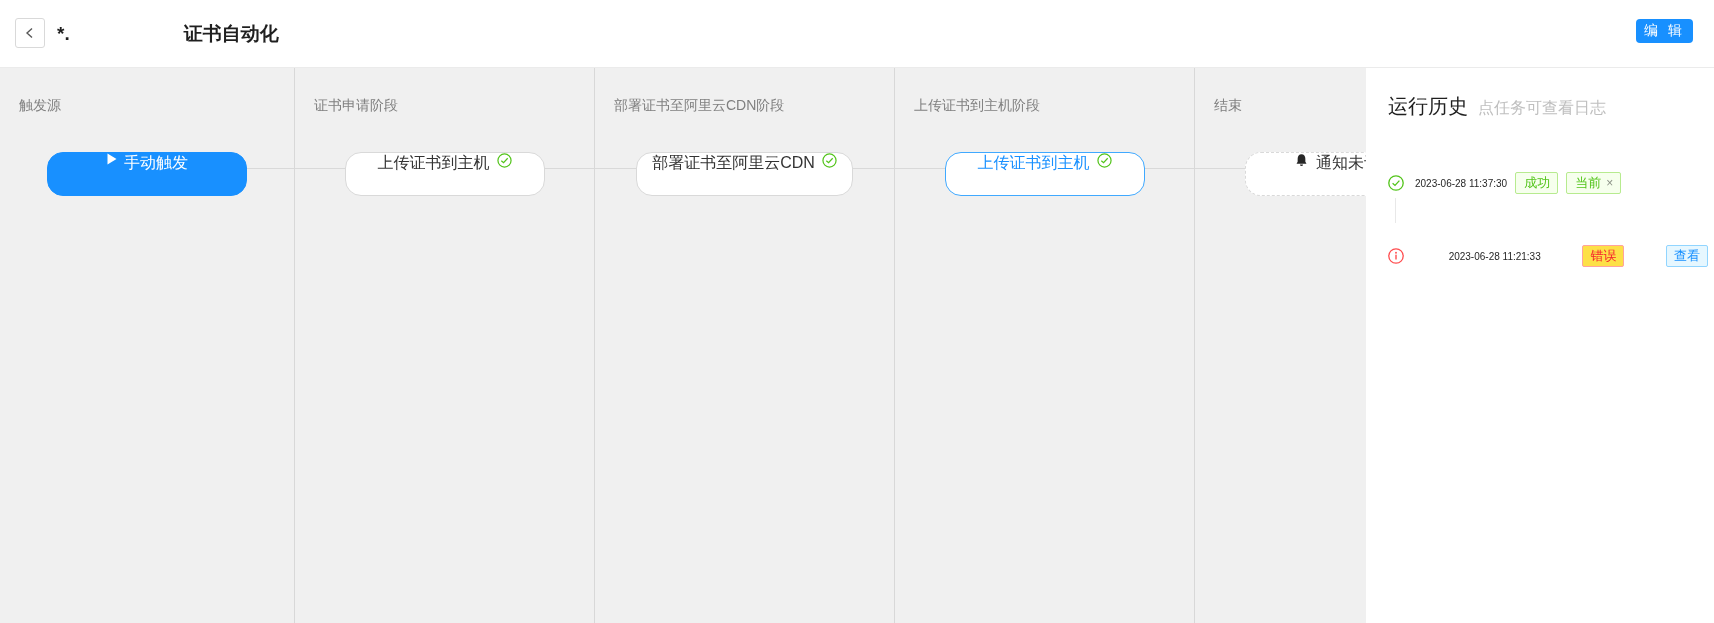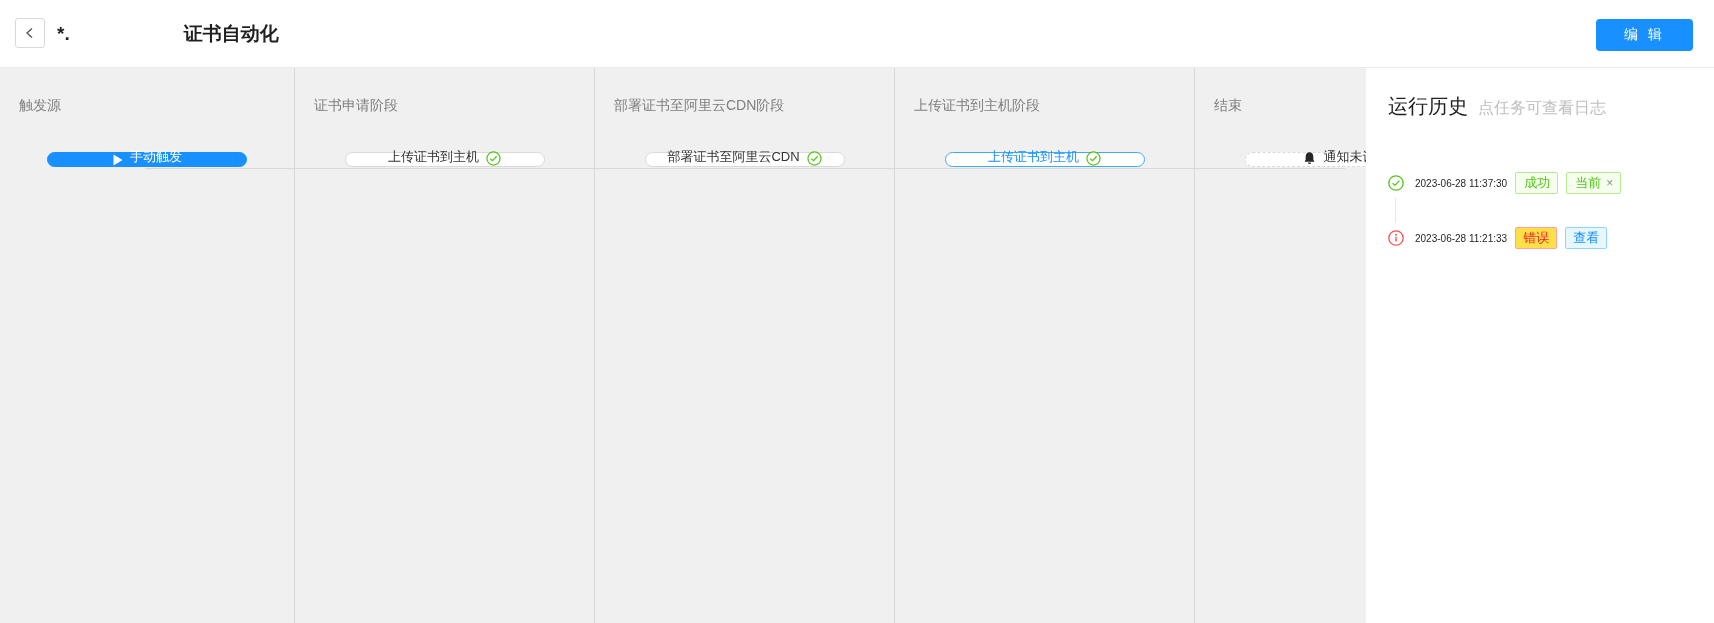--- a/index.html
+++ b/index.html
@@ -8,48 +8,48 @@
 
   
   .hdr{position:absolute;top:0;left:0;right:0;height:67px;background:#fff;
        border-bottom:1px solid #ebebeb;z-index:3;}
   .back-btn{position:absolute;left:15px;top:18px;width:30px;height:30px;background:#fff;
        border:1px solid #d9d9d9;border-radius:3px;display:flex;align-items:center;
        justify-content:center;cursor:pointer;padding:0;}
   .page-title{position:absolute;left:57px;top:19px;height:30px;display:flex;align-items:center;
        font-size:19px;font-weight:bold;color:#1f1f1f;}
   .redacted{display:inline-block;width:112px;height:26px;background:#fff;border-radius:4px;margin:0 1px;}
-  .edit-btn{position:absolute;right:21px;top:19px;height:32px;padding:0 28px;background:#1890ff;
+  .edit-btn{position:absolute;right:21px;top:19px;height:24px;padding:0 8px;background:#1890ff;
        color:#fff;border:none;border-radius:4px;font-size:14px;letter-spacing:3px;cursor:pointer;
        font-family:inherit;}
 
   
   .pipeline{position:absolute;top:68px;left:0;right:0;bottom:0;background:#f0f0f0;display:flex;}
   .stage{position:relative;width:300px;border-right:1px solid #d8d8d8;box-sizing:border-box;flex:none;}
   .stage.first{width:295px;}
   .stage.filler{flex:1;border-right:none;}
   .stage-label{padding:29px 0 0 19px;font-size:14px;color:#7f7f7f;}
   .connector{position:absolute;top:100px;left:145px;width:1200px;height:1px;background:#d9d9d9;z-index:0;}
   .node-wrap{position:absolute;top:84px;left:0;right:0;display:flex;justify-content:center;z-index:1;}
-  .node{height:15px;min-width:200px;box-sizing:border-box;display:flex;align-items:flex-end;
-       justify-content:center;gap:7px;border-radius:16px;font-size:13px;background:#fff;
+  .node{height:44px;min-width:200px;box-sizing:border-box;display:flex;align-items:flex-start;
+       justify-content:center;gap:7px;border-radius:16px;font-size:16px;background:#fff;
        border:1px solid #d9d9d9;color:#333;cursor:pointer;padding:0 15px;white-space:nowrap;}
   .node-primary{background:#1890ff;border-color:#1890ff;color:#fff;}
   .node-active{border-color:#40a9ff;color:#1890ff;}
   .node-dashed{border-style:dashed;color:#333;}
   .stage5 .node-wrap{justify-content:flex-start;padding-left:50px;}
 
   
   .panel{position:absolute;top:68px;left:1366px;right:0;bottom:0;background:#fff;z-index:2;}
   .panel-head{margin:25px 0 0 22px;display:flex;align-items:baseline;}
   .panel-title{font-size:20px;font-weight:normal;color:#1f1f1f;margin:0;}
   .panel-sub{font-size:16px;color:#bfbfbf;margin-left:10px;}
   .entries{position:absolute;top:104px;left:22px;right:6px;}
   .entry{display:flex;align-items:center;height:22px;cursor:pointer;}
-  .entry + .entry{margin-top:33px;}
+  .entry + .entry{margin-top:51px;justify-content:space-between;}
   .entry-icon{width:16px;height:16px;margin-right:11px;flex:none;}
   .entry-time{font-size:10px;color:#262626;}
   .timeline-line{position:absolute;left:7px;top:26px;width:1px;height:25px;background:#e8e8e8;}
   .tag{height:22px;line-height:20px;padding:0 7px;border-radius:2px;font-size:13px;
        margin-left:8px;border:1px solid transparent;box-sizing:border-box;white-space:nowrap;}
   .tag-green{background:#f6ffed;border-color:#b7eb8f;color:#52c41a;padding-left:8px;}
   .tag-red{background:#fde047;border-color:#ffa39e;color:#f5222d;}
   .tag-blue{background:#e6f7ff;border-color:#91d5ff;color:#1890ff;cursor:pointer;}
   .tag-close{color:rgba(0,0,0,0.45);margin-left:5px;font-size:12px;cursor:pointer;}
   .icon-svg{display:block;}

